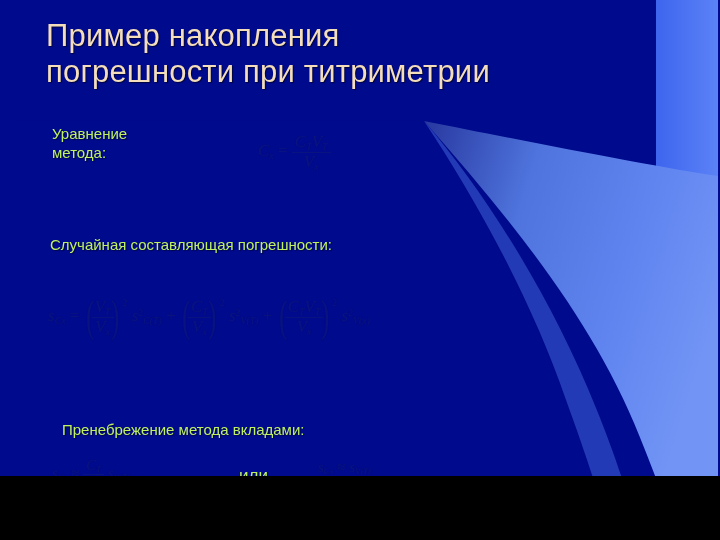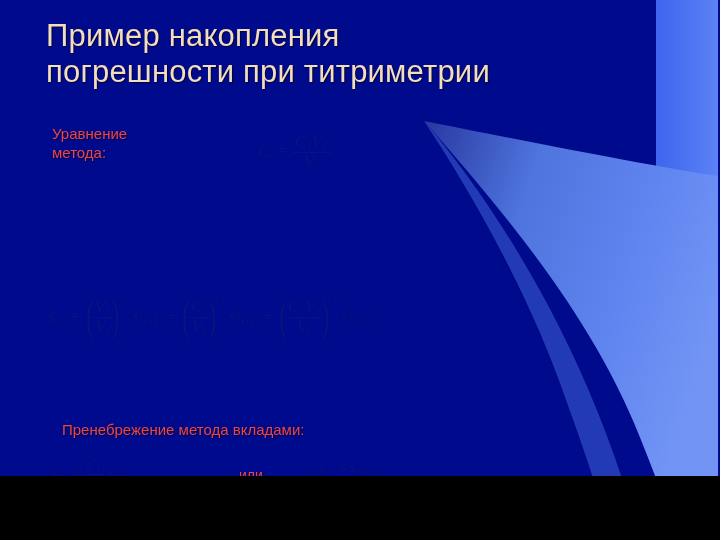--- a/index.html
+++ b/index.html
@@ -36,31 +36,31 @@
     line-height: 36px;
     font-weight: 400;
     letter-spacing: 0.2px;
     text-shadow: 1px 1px 1px rgba(0,0,0,0.55);
   }
   .title-line { display: block; white-space: nowrap; }
 
   
   .label {
     position: absolute;
-    color: #ef4444;
+    color: #bef264;
     font-size: 15px;
     line-height: 19px;
     font-weight: 400;
     white-space: pre-line;
     text-shadow: 1px 1px 1px rgba(0,0,0,0.5);
   }
   .label-eq     { left: 52px; top: 124px; }
   .label-random { left: 50px; top: 235px; }
   .label-neglect{ left: 62px; top: 420px; }
-  .label-or     { left: 239px; top: 466px; font-size: 14px; }
+  .label-or     { left: 239px; top: 466px; font-size: 17px; }
 
   
   .eq {
     position: absolute;
     color: #0a1480;
     font-family: "Liberation Serif", serif;
     font-style: italic;
     line-height: 1;
     white-space: nowrap;
     opacity: 0.96;
@@ -149,20 +149,21 @@
   </svg>
 
   <div class="title">
     <span class="title-line">Пример накопления</span>
     <span class="title-line">погрешности при титриметрии</span>
   </div>
 
   <div class="label label-eq">Уравнение
 метода:</div>
 
+  <div class="label label-random">Случайная составляющая погрешности:</div>
 
   <div class="label label-neglect">Пренебрежение метода вкладами:</div>
 
   <div class="label label-or">или</div>
 
   <div class="eq eq-method">
     <span><span>C</span><sub>x</sub></span>
     <span class="up">=</span>
     <span class="frac">
       <span class="num"><span>C</span><sub>T</sub><span>V</span><sub>T</sub></span>

